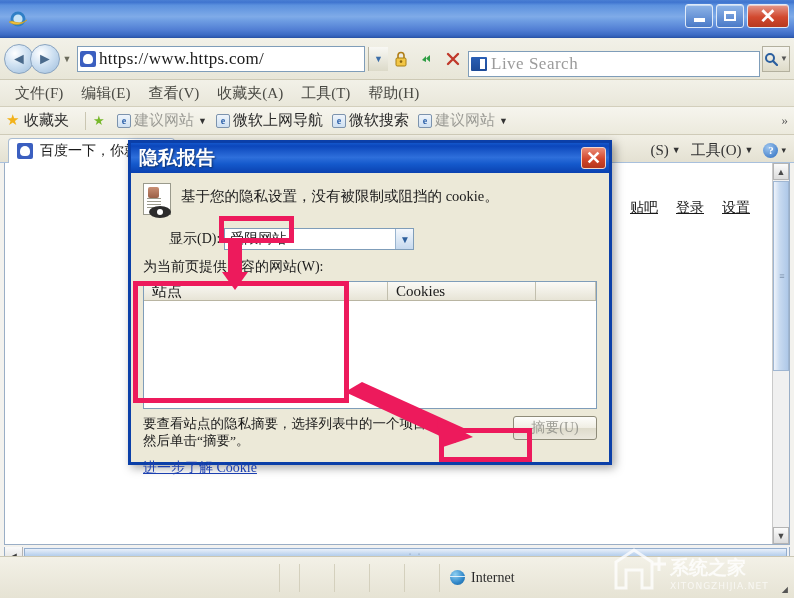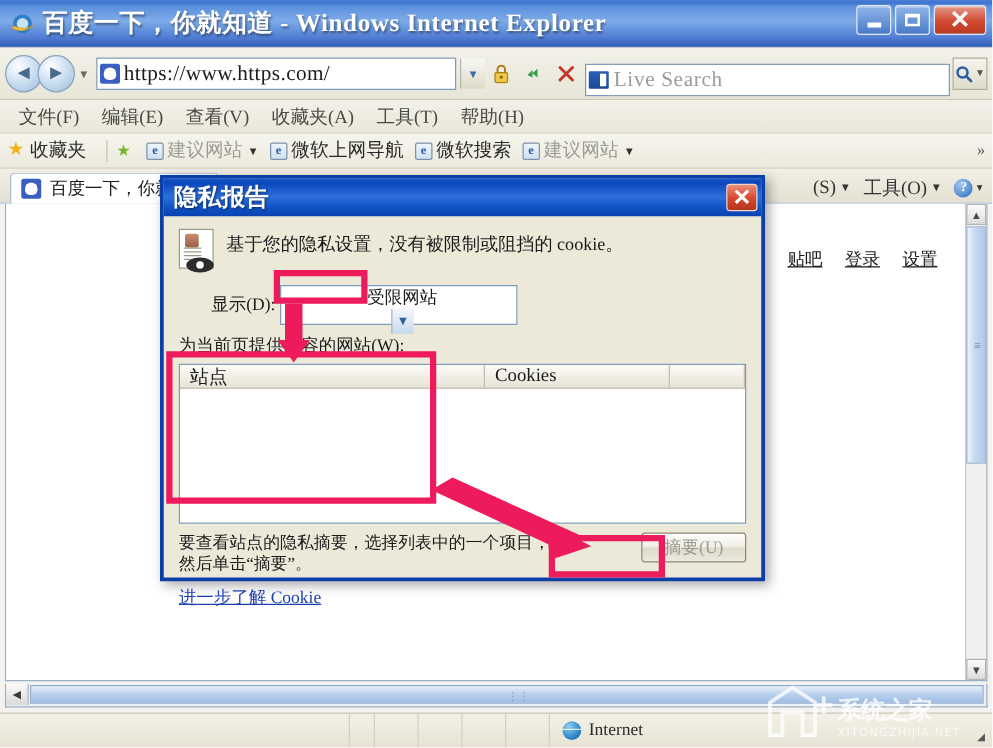--- a/index.html
+++ b/index.html
@@ -257,21 +257,21 @@
   }
   .hs-thumb {
     position:absolute; left: 19px; top:1px; right: 2px; height:15px;
     background: linear-gradient(to bottom, #e9f0fa, #bcd3ee 45%, #9dbde4);
     border: 1px solid #94aecd;
   }
   .hs-grip { position:absolute; left:50%; top:3px; color:#8aa0ba; font-size:9px; }
 
   
   .statusbar {
-    position:absolute; left:0; bottom:0; width:794px; height: 28px;
+    position:absolute; left:0; bottom:0; width:794px; height: 42px;
     background: linear-gradient(to bottom, #f3f1e7, #e6e3d4);
     border-top: 1px solid #cbc7b4;
     display:flex; align-items:center;
     font-family: "Liberation Serif", serif; font-size: 14px; color:#2b2b2b;
   }
   .sb-cell { height: 28px; border-right: 1px solid #d4d0bd; }
   .sb-zone {
     display:flex; align-items:center; gap:6px; padding-left: 10px;
   }
   .globe {
@@ -333,23 +333,23 @@
   }
   .ci-eye::after{
     content:""; position:absolute; left:8px; top:3px; width:6px;height:6px;border-radius:50%;background:#fff;
   }
   .info-text { font-size: 14.5px; color: #1a1a1a; padding-top: 4px; line-height: 1.3; }
   .row-show {
     display:flex; align-items:center; gap: 4px; margin-top: 13px; padding-left: 26px;
   }
   .lbl { font-size: 14px; color: #1a1a1a; white-space: nowrap; }
   .combo {
-    width: 190px; height: 32px; background:#fff; border: 1px solid #7f9db9;
+    width: 190px; height: 22px; background:#fff; border: 1px solid #7f9db9;
     display:flex; align-items:center; justify-content: space-between;
-    padding-left: 5px; position: relative; flex-direction: column;
+    padding-left: 5px; position: relative;
   }
   .combo-val { font-size: 14px; color: #1a1a1a; }
   .combo-arrow {
     width: 18px; height: 20px; flex:none;
     background: linear-gradient(to bottom, #f4f8fd, #c6d9ee);
     border-left: 1px solid #99b4cf;
     display:flex; align-items:center; justify-content:center;
     color:#2d5f9c; font-size: 10px;
   }
   .row-sub { margin-top: 8px; font-size: 14px; color:#1a1a1a; }
@@ -409,21 +409,20 @@
 <div id="app">
 
   <div class="titlebar">
     <span class="ie-logo">
       <svg width="20" height="20" viewBox="0 0 20 20">
         <ellipse cx="10" cy="10" rx="7.5" ry="7.5" fill="#2f7fc6"></ellipse>
         <ellipse cx="10" cy="10" rx="4.6" ry="4.6" fill="#c8e4f6"></ellipse>
         <path d="M1 13 Q10 19 19 11 Q12 16 4 12 Z" fill="#f5c33b" stroke="#c99a1c" stroke-width="0.6"></path>
       </svg>
     </span>
-    <span class="title-text">百度一下，你就知道 - Windows Internet Explorer</span>
     <div class="win-buttons">
       <div class="win-btn">
           <i class="mn-glyph"></i>
         </div>
       <div class="win-btn">
           <i class="mx-glyph"></i>
         </div>
       <div class="win-btn close">
           <span class="cl-glyph">✕</span>
         </div>

